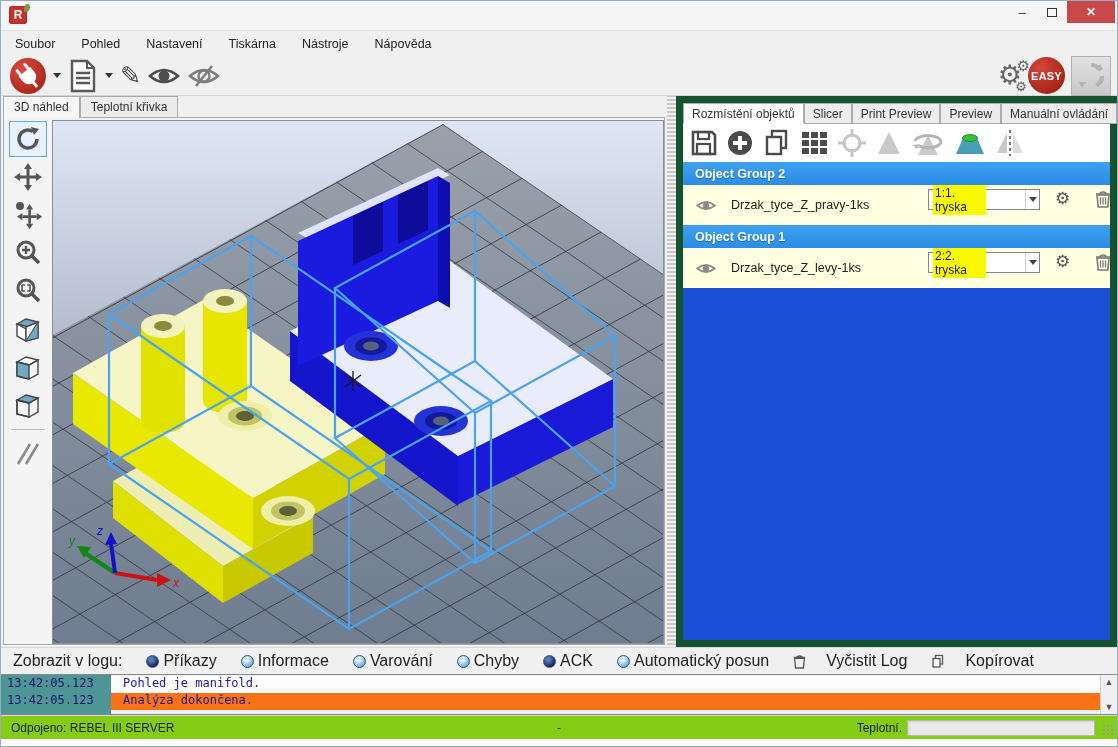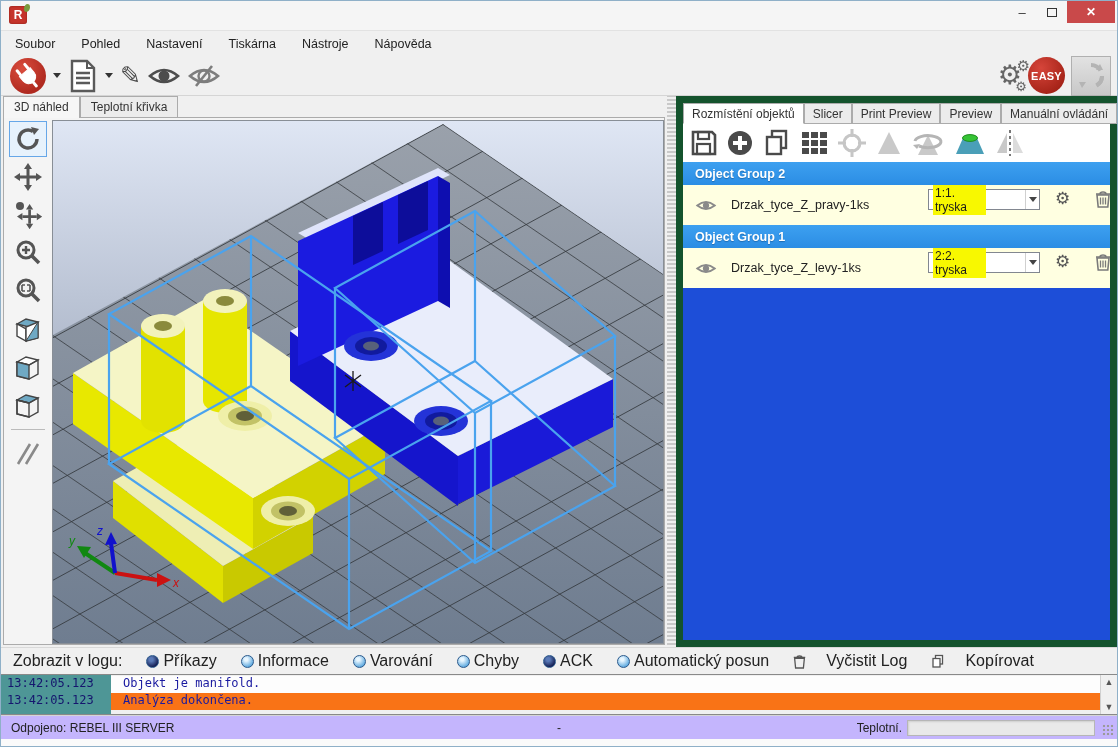--- a/index.html
+++ b/index.html
@@ -112,21 +112,21 @@
   .logrow .ts { width:110px; color:#15156e; padding-left:6px; }
   .logrow .msg { flex:1; color:#1a1aa0; padding-left:12px; }
   .logrow.r0 { top:1px; } .logrow.r0 .msg { background:#fdfdfd; }
   .logrow.r1 { top:18px; } .logrow.r1 .msg { background:#f97316; }
   .logscroll { position:absolute; right:0; top:0; width:17px; height:39px; background:#f0f0f0;
                border-left:1px solid #d0d0d0; display:flex; flex-direction:column;
                justify-content:space-between; align-items:center; font-size:9px; color:#555;
                padding:2px 0; font-family:"Liberation Sans",sans-serif; }
 
   
-  .statusbar { position:absolute; left:0; top:714px; width:100%; height:24px; background:#c4b5fd;
+  .statusbar { position:absolute; left:0; top:714px; width:100%; height:24px; background:#84cc16;
                border-top:1px solid #d5d5d5; font-size:12px; color:#222; }
   .st-left { position:absolute; left:10px; top:5px; }
   .st-center { position:absolute; left:0; right:0; top:5px; text-align:center; }
   .st-activity { position:absolute; right:215px; top:5px; }
   .progress { position:absolute; right:22px; top:4px; width:188px; height:16px; background:#e9e9e9;
               border:1px solid #b6b6b6; box-shadow:inset 1px 1px 2px #cfcfcf; }
   .grip { position:absolute; right:3px; bottom:3px; width:12px; height:12px;
           background:radial-gradient(circle,#9a9a9a 1px,transparent 1.6px) 0 0/4px 4px; }
   .bottomstrip { position:absolute; left:0; top:738px; width:100%; height:9px; background:#fafafa; }
   svg { display:block; }
@@ -531,21 +531,21 @@
         <rect x="4" y="8" width="14" height="17" fill="#fff" stroke="#555" stroke-width="2.6"></rect>
       </svg>
       <span>Kopírovat</span>
     </span>
   </div>
 
   <div class="logview">
     <div class="tscol"></div>
     <div class="logrow r0">
       <span class="ts">13:42:05.123</span>
-      <span class="msg">Objekt je manifold.</span>
+      <span class="msg">Pohled je manifold.</span>
     </div>
     <div class="logrow r1">
       <span class="ts">13:42:05.123</span>
       <span class="msg">Analýza dokončena.</span>
     </div>
     <div class="logscroll">
       <span>▲</span>
       <span>▼</span>
     </div>
   </div>

